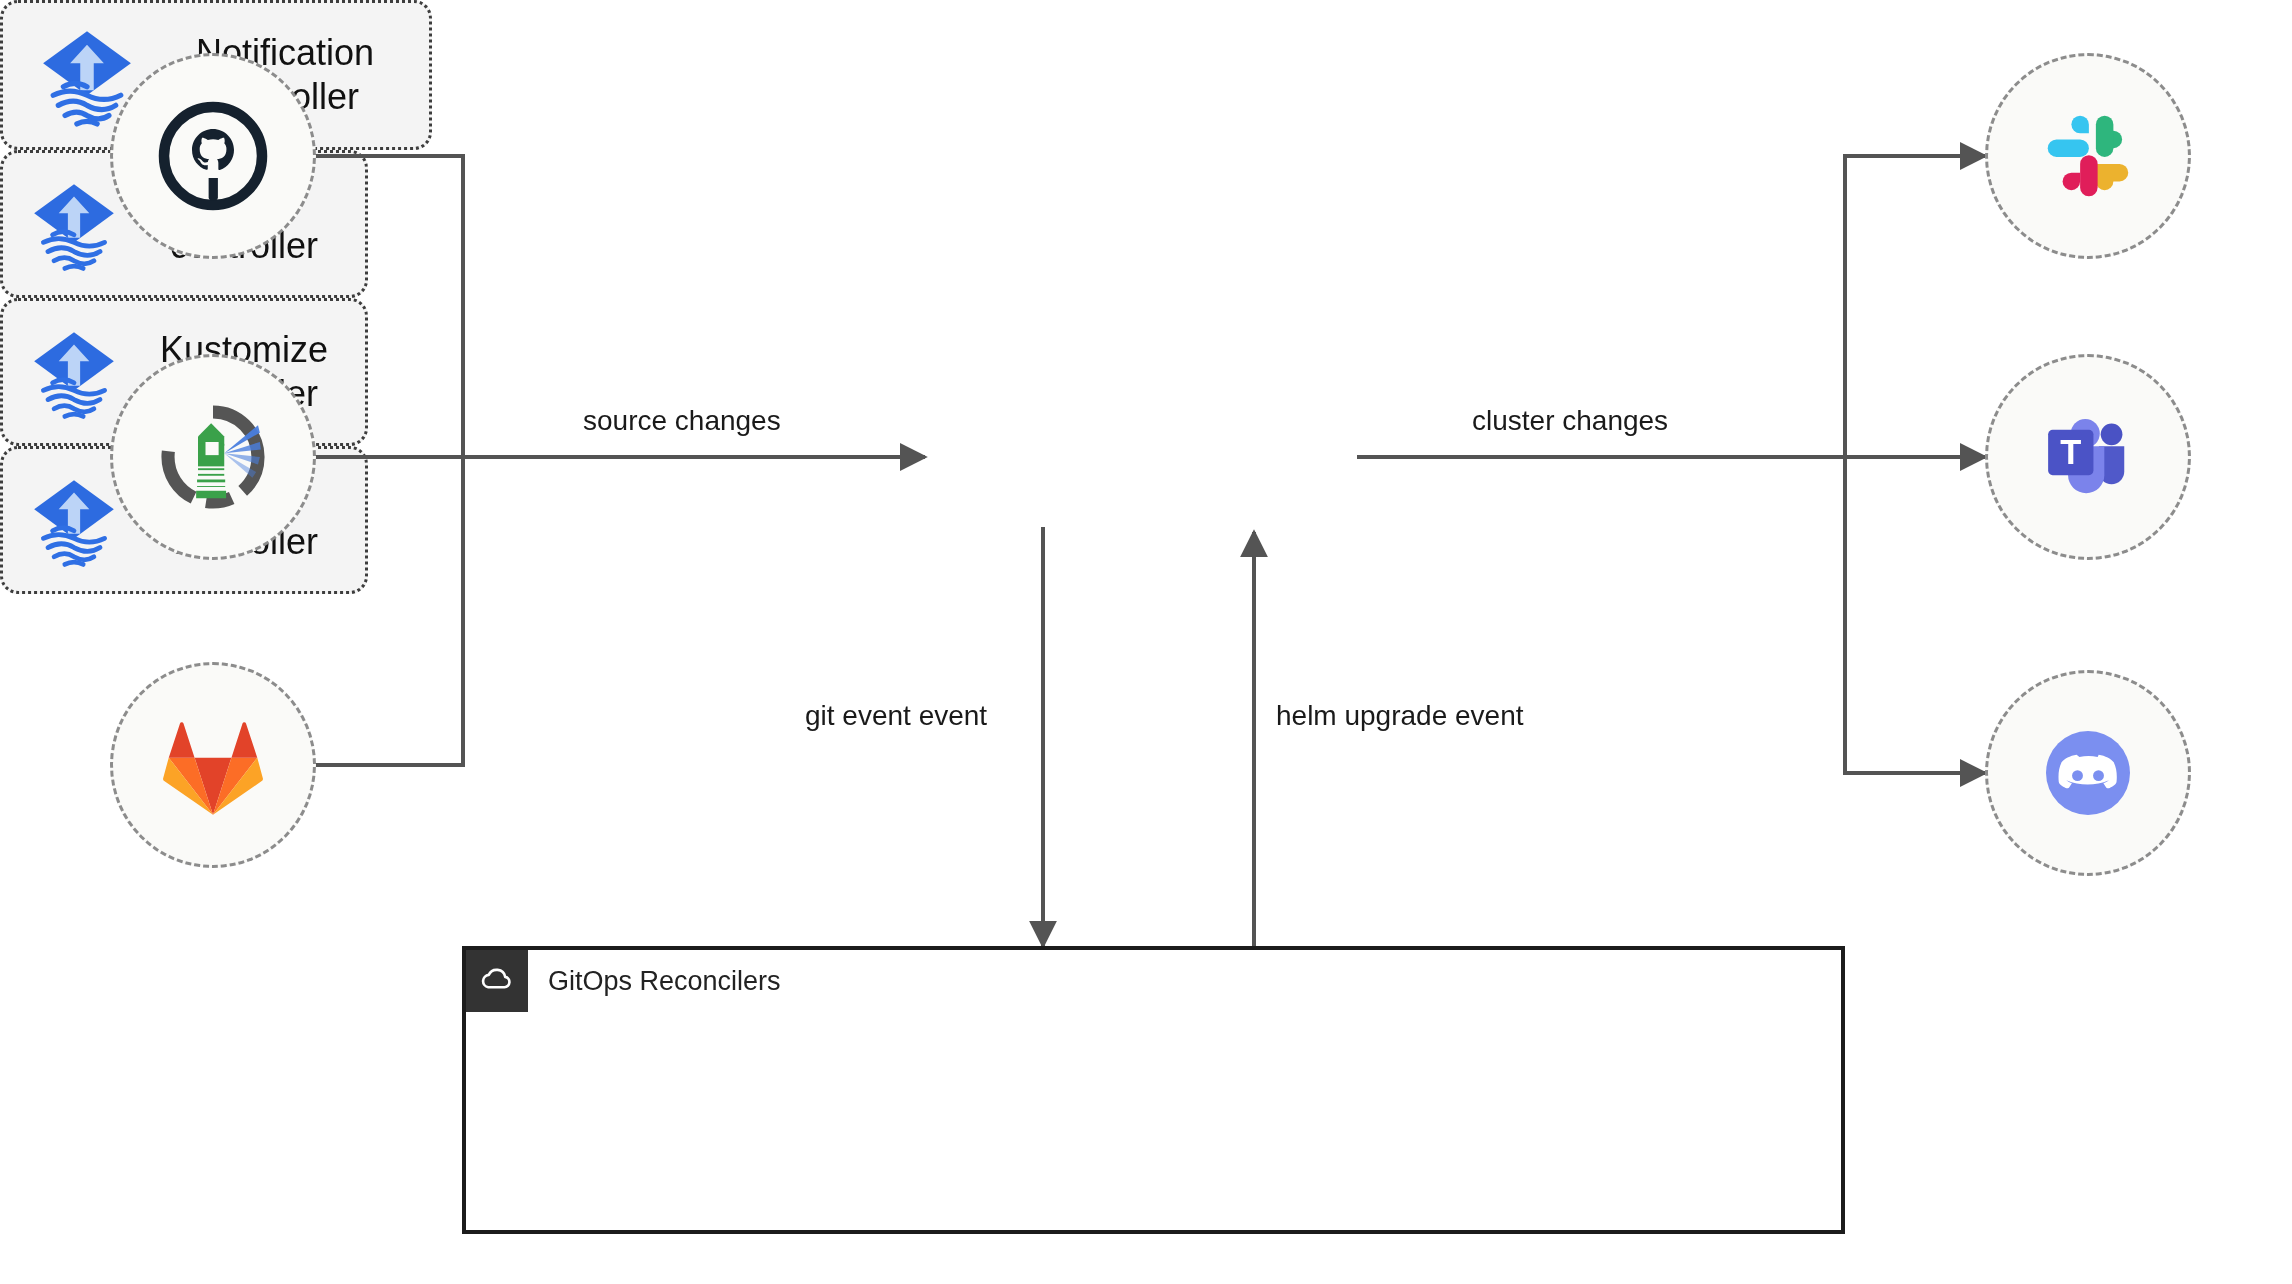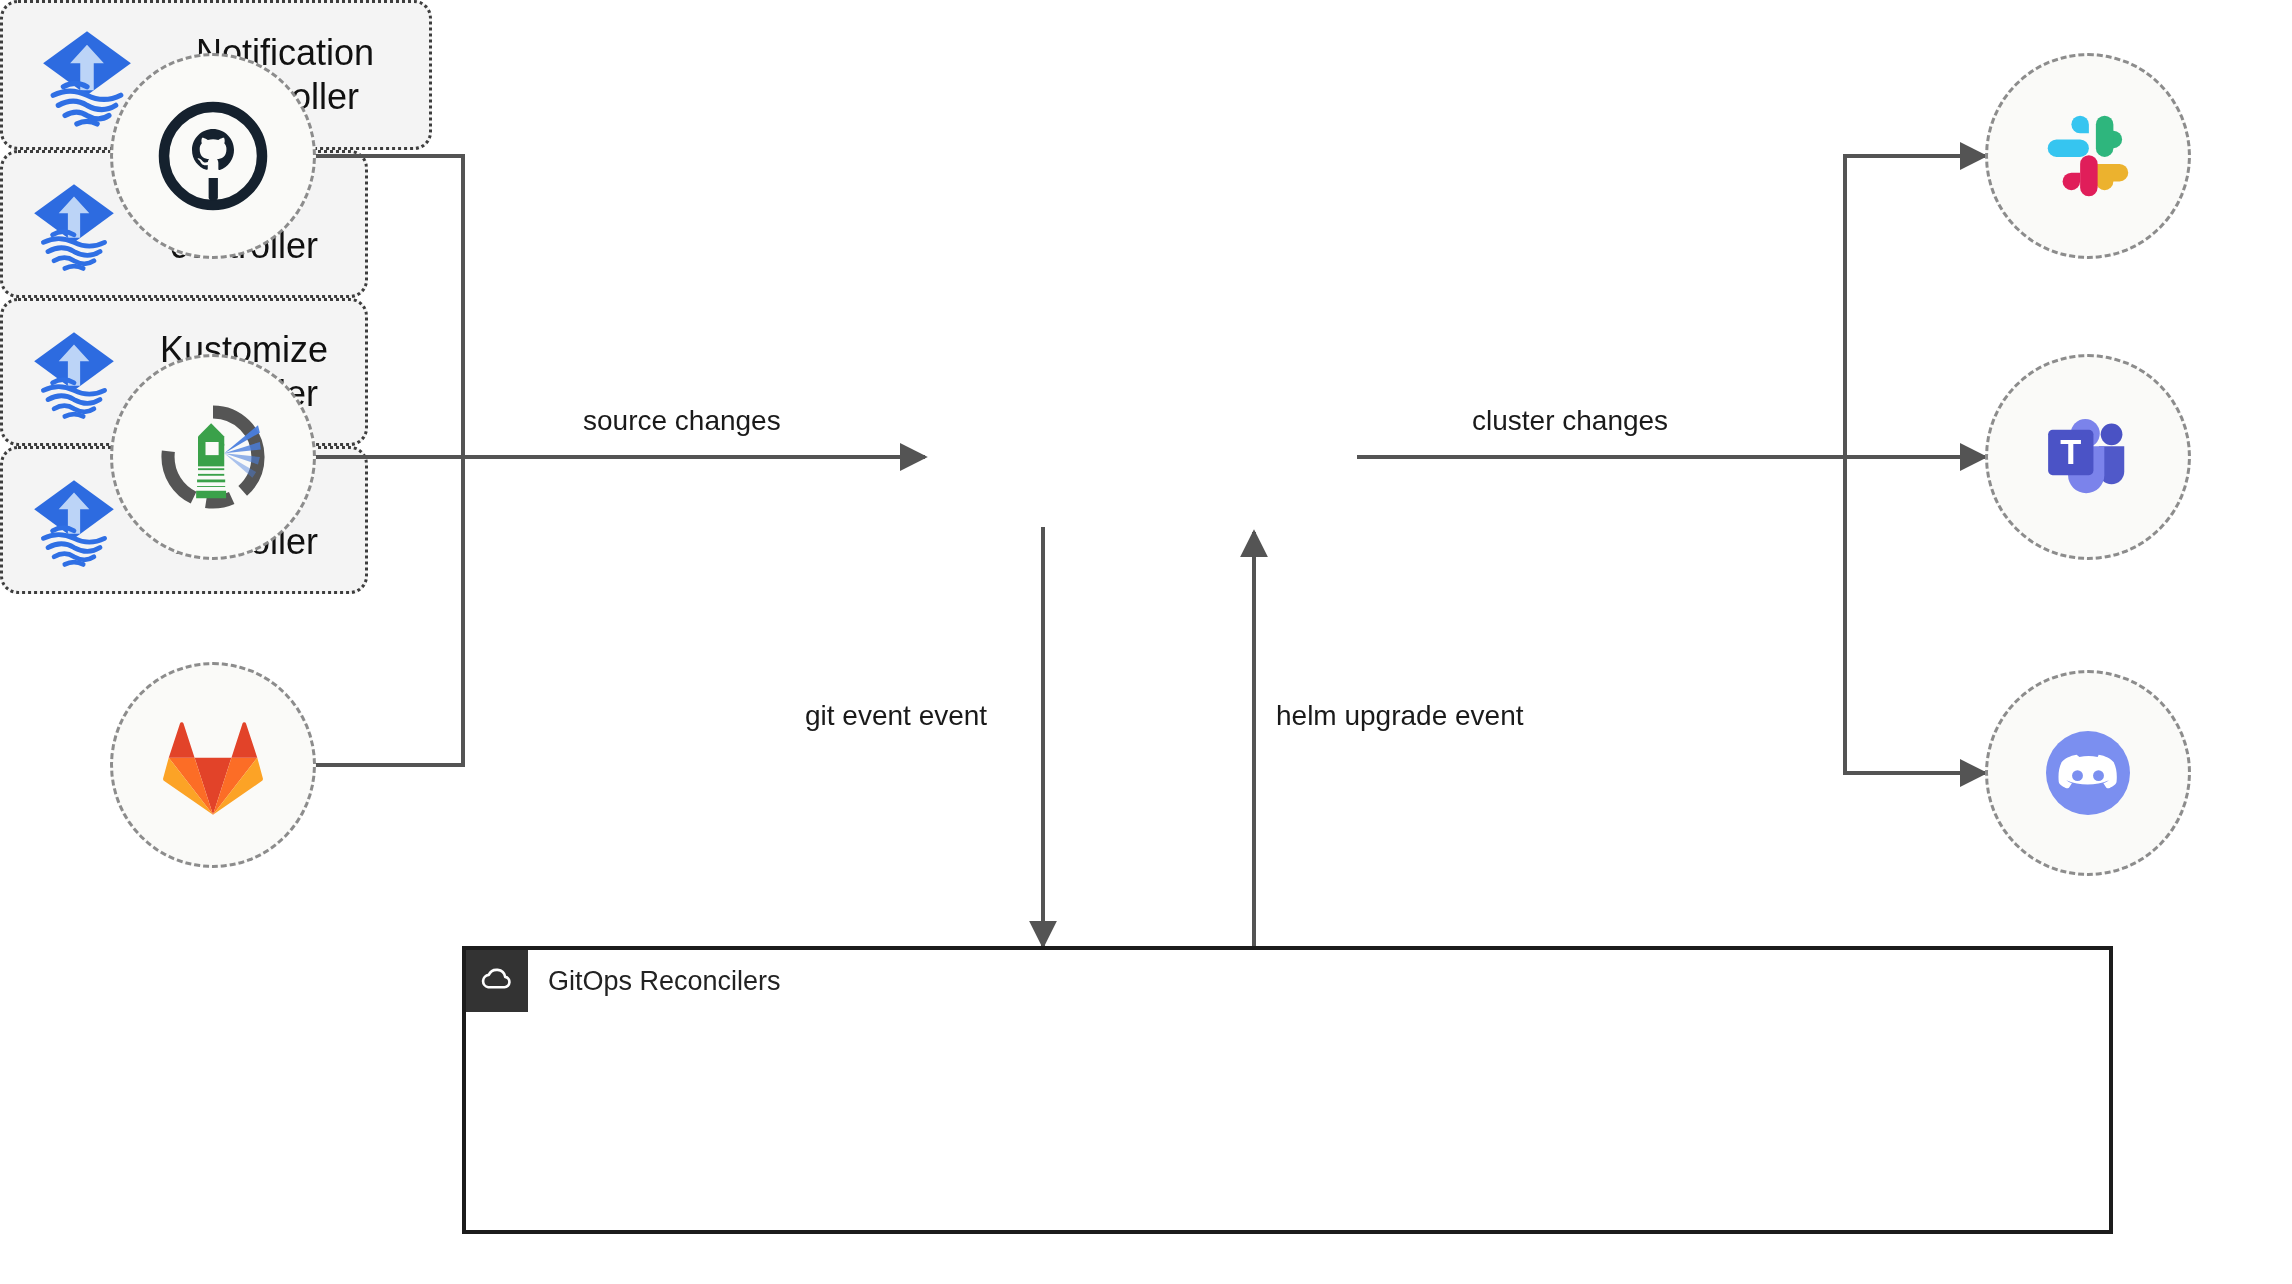--- a/index.html
+++ b/index.html
@@ -158,21 +158,21 @@
 
   <div class="node circ" style="left:1985px;top:670px;width:206px;height:206px;">
     <svg class="ico" width="112" height="112" viewBox="0 0 64 64">
       <circle cx="32" cy="32" r="24" fill="#7b8ff0"></circle>
       <path fill="#ffffff" d="M25.5 21.5 c-3.8.6-7 2.2-8.6 4.4-1.7 3.3-2 7.5-1.6 11.3.2 1.3 2.1 2.6 3.9 3.3 1.1.4 1.8.1 2.3-.7l1.3-2c-1.2-.4-2.3-1-3.2-1.7 3.9 1.8 8.1 2.4 12.2 2.4s8.3-.6 12.2-2.4c-.9.7-2 1.3-3.2 1.7l1.3 2c.5.8 1.2 1.1 2.3.7 1.8-.7 3.7-2 3.9-3.3.4-3.8.1-8-1.6-11.3-1.6-2.2-4.8-3.8-8.6-4.4l-.6 1.3c-3.4-.7-7-.7-10.4 0z"></path>
       <circle cx="26" cy="33.5" r="3.1" fill="#7b8ff0"></circle>
       <circle cx="38" cy="33.5" r="3.1" fill="#7b8ff0"></circle>
     </svg>
   </div>
 
-  <div class="container-box" style="left:462px;top:946px;width:1651px;height:288px;text-decoration:underline;">
+  <div class="container-box" style="left:462px;top:946px;width:1383px;height:288px;text-decoration:underline;">
     <div class="container-tag">
       <svg class="ico" width="40" height="40" viewBox="0 0 32 32">
         <path fill="none" stroke="#ffffff" stroke-width="2.1" stroke-linejoin="round" d="M9 21 a5 5 0 0 1 0.4 -9.9 a7 7 0 0 1 13.2 1.6 a4.2 4.2 0 0 1 -0.6 8.3z"></path>
       </svg>
     </div>
     <div class="container-title" style="left:82px;top:16px;">GitOps Reconcilers</div>
   </div>
 
   <div class="card" style="left:515px;top:1029px;width:368px;height:148px;">
     <span style="margin-left:22px;">

